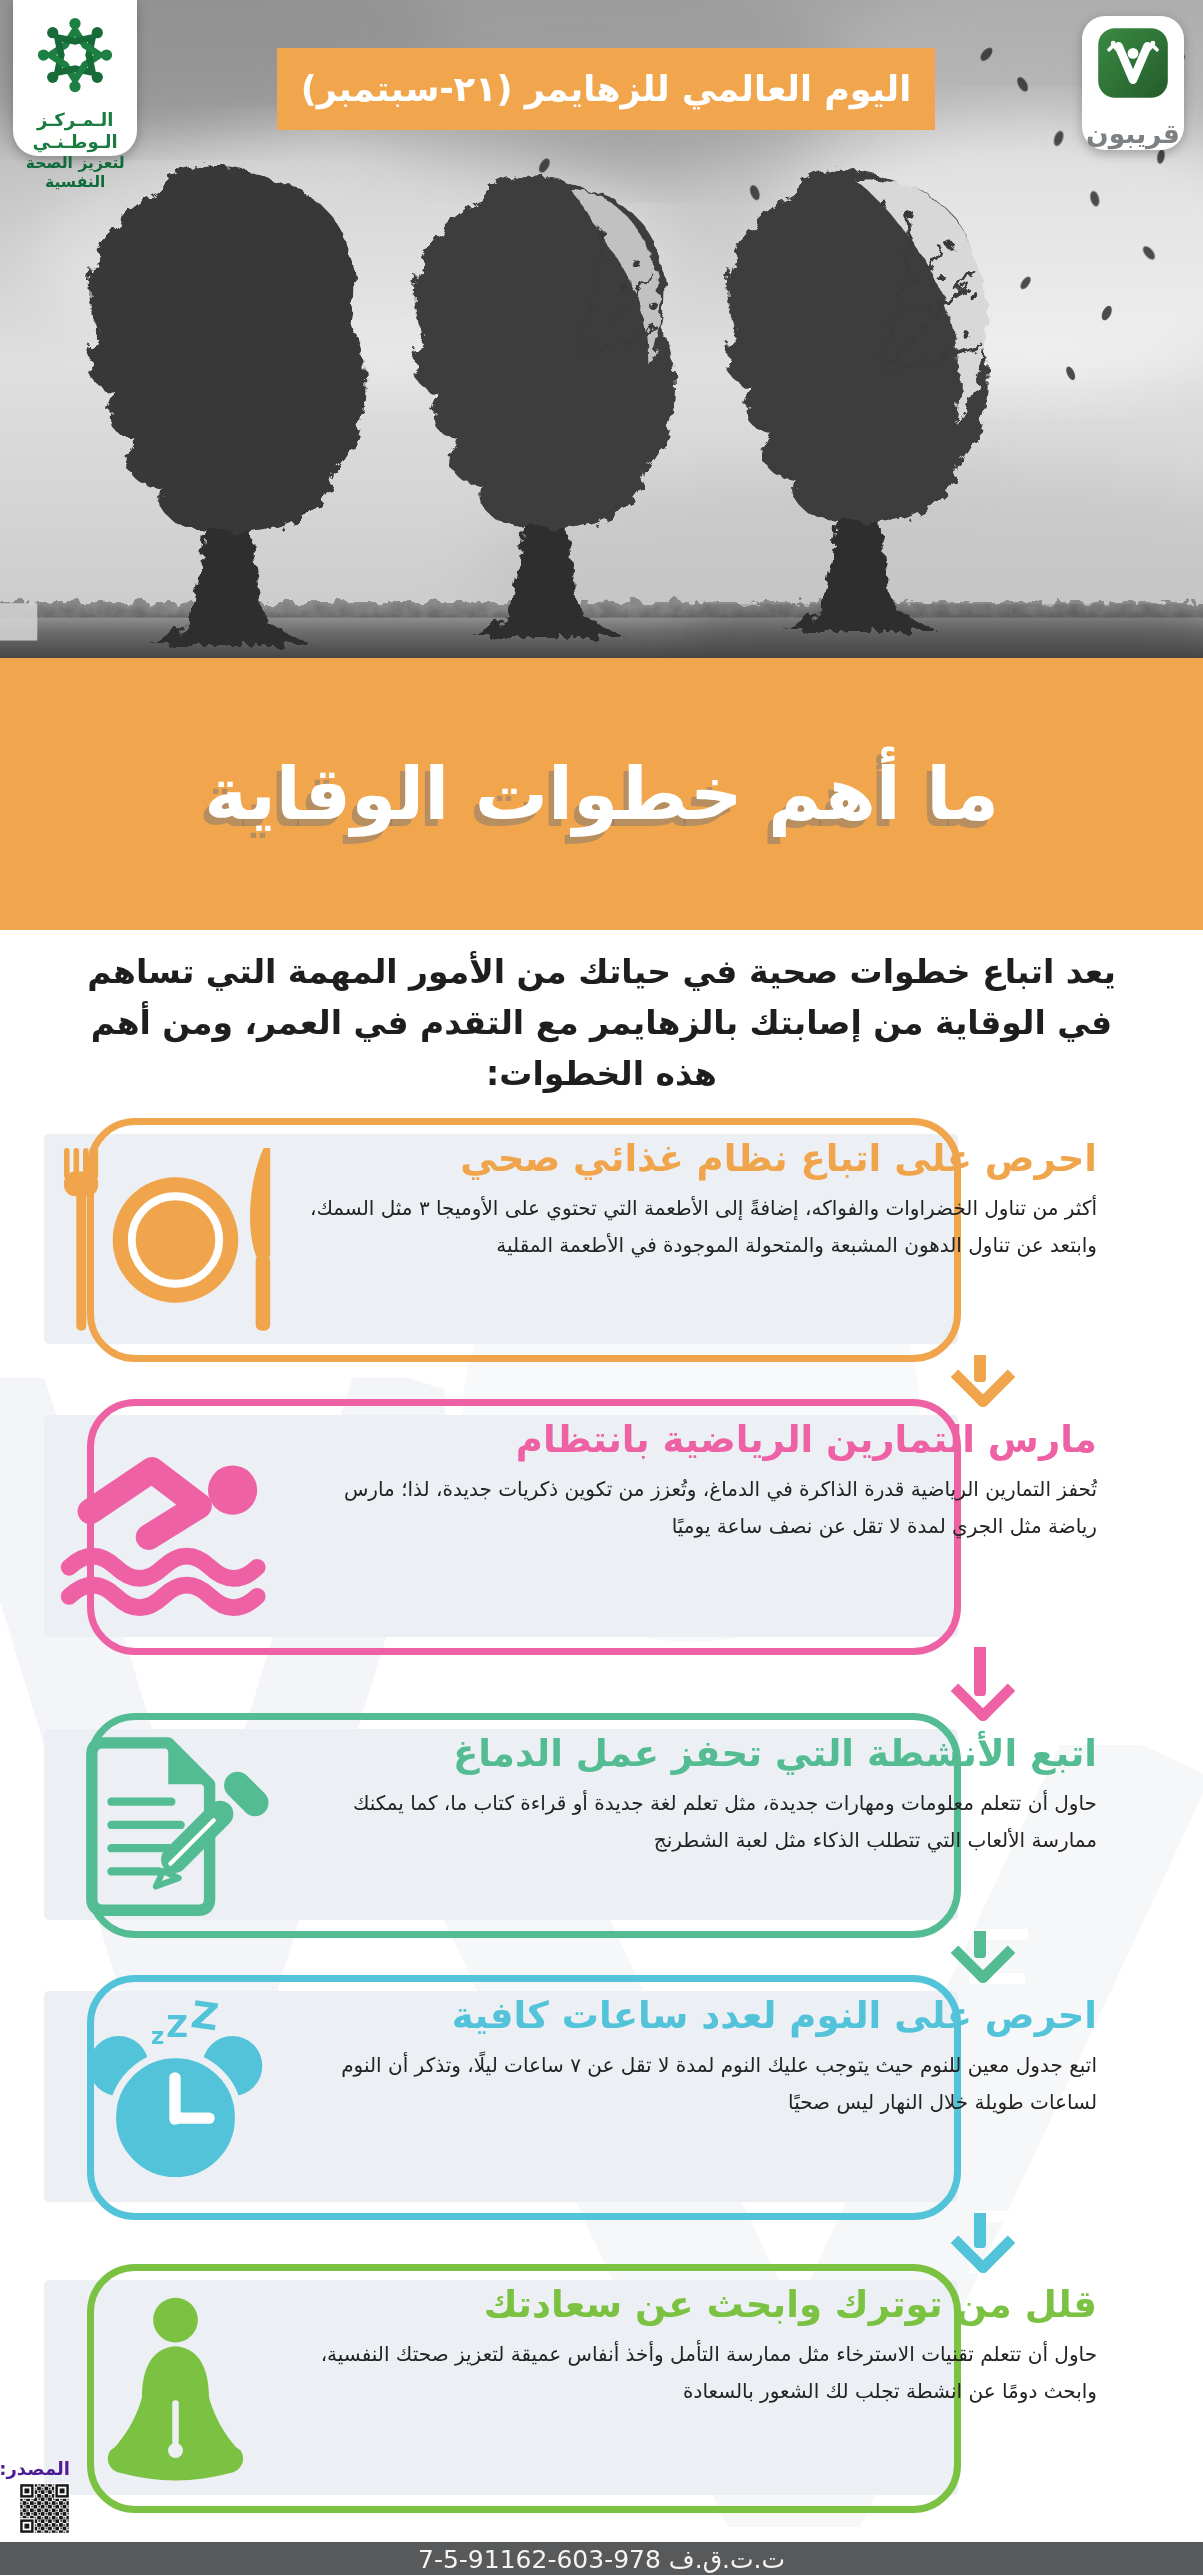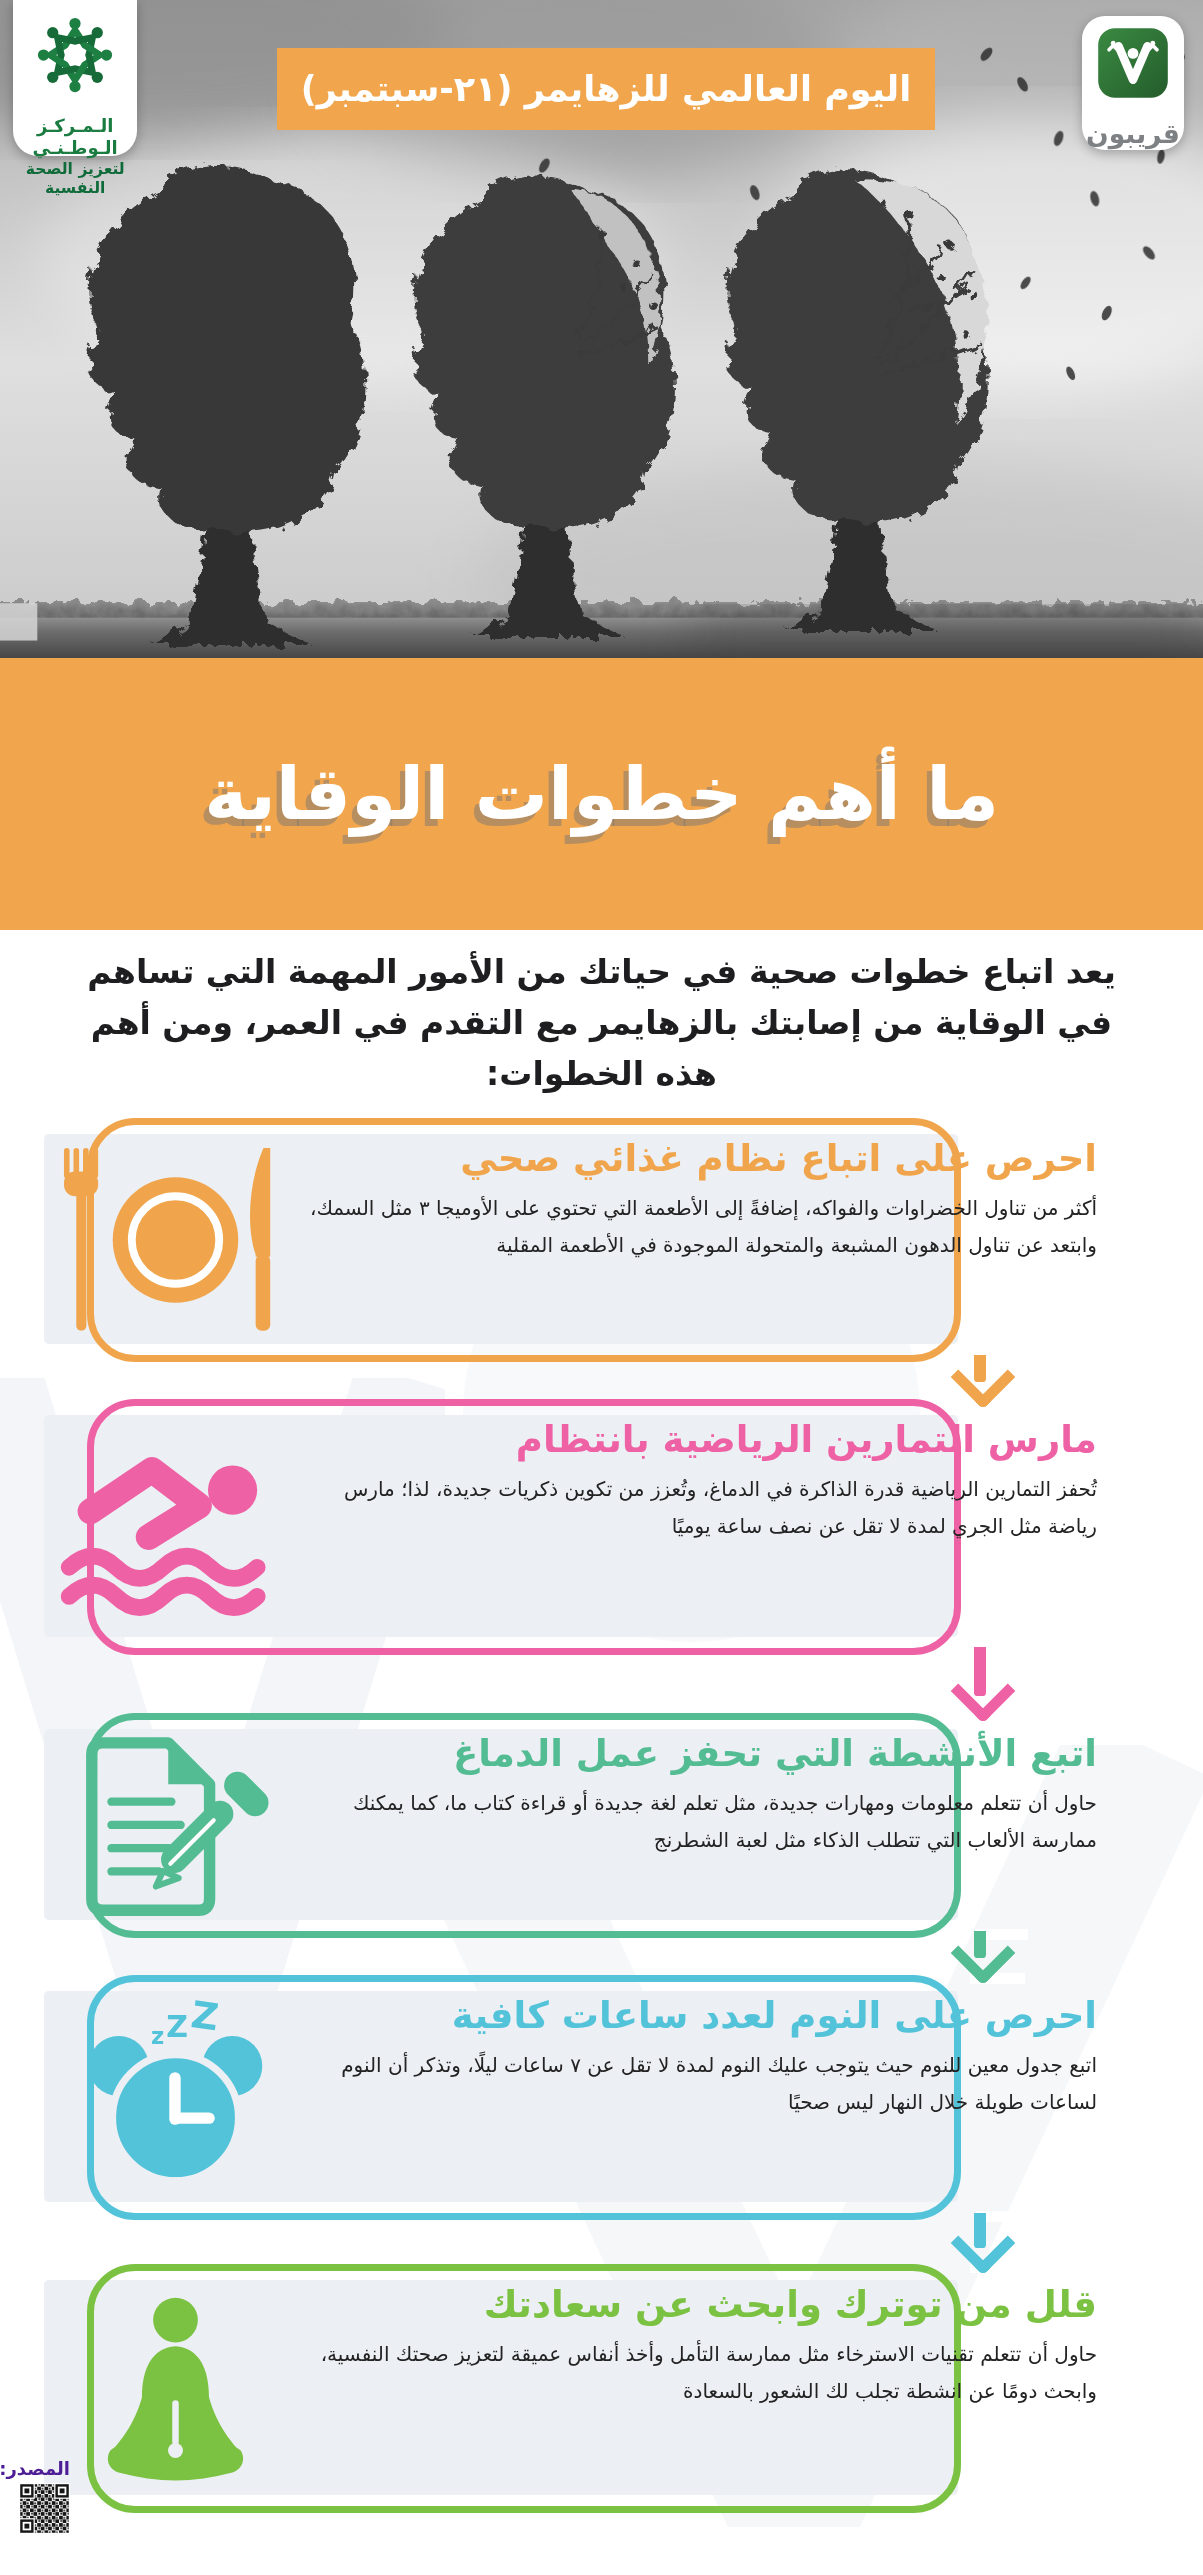--- a/index.html
+++ b/index.html
@@ -7,21 +7,21 @@
     position:relative;width:1203px;height:2576px;overflow:hidden;background:#ffffff;
     font-family:"DejaVu Sans",sans-serif;direction:rtl;
   }
   
   .hero{position:absolute;left:0;top:0;width:1203px;height:658px;}
   .hero svg{display:block;width:100%;height:100%;}
   
   .ncmh{position:absolute;left:13.2px;top:0;width:124px;height:156px;background:#fff;
     border-radius:0 0 25px 25px;box-shadow:0 3.6px 10.8px rgba(0,0,0,.25);text-align:center;z-index:5;}
   .ncmh .mark{margin-top:9.6px;}
-  .ncmh-l1{font-size:18px;font-weight:700;color:#1B7C41;line-height:1.25;margin-top:13px;text-align:center;}
+  .ncmh-l1{font-size:18px;font-weight:700;color:#1B7C41;line-height:1.25;margin-top:7px;text-align:center;}
   .ncmh-l2{font-size:15.6px;font-weight:700;color:#0F6B39;line-height:1.25;}
   .qareebon{position:absolute;left:1082px;top:16px;width:102px;height:134px;background:#fff;
     border-radius:23px;box-shadow:0 3.6px 10.8px rgba(0,0,0,.25);text-align:center;z-index:5;}
   .qareebon .appicon{margin-top:10.8px;}
   .q-label{font-size:26.5px;font-weight:700;color:#7E8184;margin-top:17px;}
   .banner{position:absolute;left:277px;top:48px;width:658px;height:82px;background:#F1A64E;
     display:flex;align-items:center;justify-content:center;z-index:5;}
   .banner span{color:#fff;font-size:35px;font-weight:700;white-space:nowrap;}
   
   .title-block{position:absolute;left:0;top:658px;width:1203px;height:272px;background:#F1A64E;
@@ -422,15 +422,18 @@
         <rect x="64" y="6" width="14" height="14" fill="#fff"></rect>
           <rect x="67" y="9" width="8" height="8" fill="#161616"></rect>
         <rect x="0" y="58" width="26" height="26" fill="#fff"></rect>
           <rect x="2" y="60" width="22" height="22" fill="#161616"></rect>
         <rect x="6" y="64" width="14" height="14" fill="#fff"></rect>
           <rect x="9" y="67" width="8" height="8" fill="#161616"></rect>
       </g>
     </svg>
   </div>
 
+  <footer class="footerbar">
+    <span>ت.ت.ق.ف 978-603-91162-5-7</span>
+  </footer>
 
 </div>
 
 
 </body></html>

